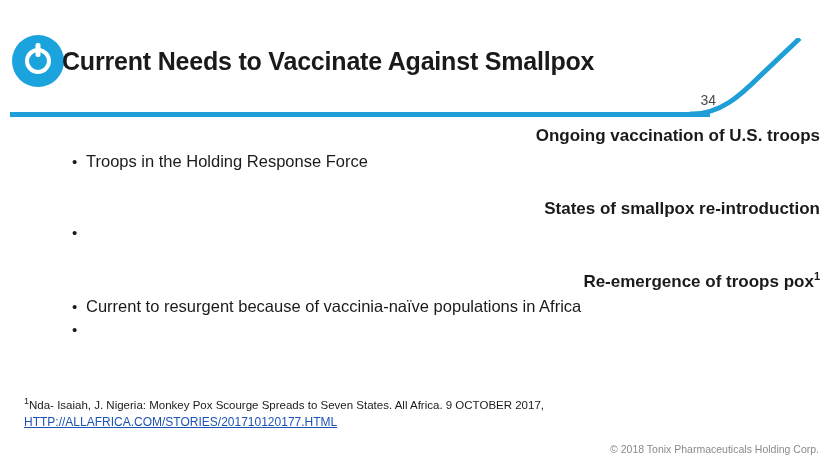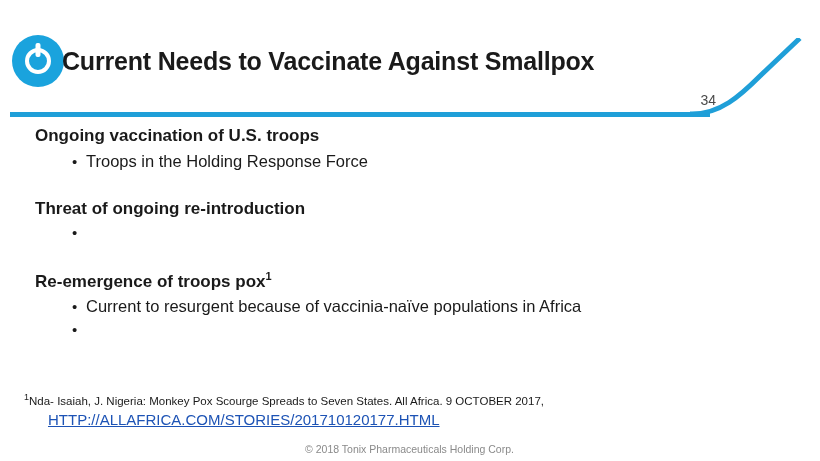--- a/index.html
+++ b/index.html
@@ -109,22 +109,23 @@
     width: 820px;
   }
 
   .block {
     margin-bottom: 14px;
   }
   .heading {
     font-size: 17px;
     font-weight: bold;
     color: #1a1a1a;
-    margin-left: 35px;
+    margin-left: 45px;
     line-height: 1.45;
+    text-align: right;
   }
   .sup {
     font-size: 11px;
     vertical-align: super;
     font-weight: bold;
   }
   .bullet {
     font-size: 16.5px;
     color: #1a1a1a;
     margin-left: 72px;
@@ -152,30 +153,29 @@
     line-height: 1.45;
   }
   .footnote .sup-note {
     font-size: 9px;
     vertical-align: super;
   }
   .footnote-link {
     display: block;
     color: #1d53b5;
     text-decoration: underline;
-    font-size: 15px;
-    margin-left: 24px;
+    font-size: 12px;
   }
 
   .copyright {
     position: absolute;
     bottom: 6px;
     left: 0;
     width: 819px;
-    text-align: center;
+    text-align: right;
     font-size: 10.5px;
     color: #8a8a8a;
   }
 </style>
 </head>
 <body>
 
 <div class="slide">
 
   <div class="header">
@@ -201,21 +201,21 @@
       <div class="heading"><span>Ongoing vaccination of U.S. troops</span></div>
       <div class="bullet">
         <span class="dot">•</span>
         <span>Troops in the Holding Response Force</span>
       </div>
     </div>
 
     <div class="spacer-sm"></div>
 
     <div class="block">
-      <div class="heading"><span>Threat of ongoing re-introduction</span></div>
+      <div class="heading"><span>States of smallpox re-introduction</span></div>
       <div class="bullet">
         <span class="dot">•</span>
       </div>
     </div>
 
     <div class="spacer-sm"></div>
 
     <div class="block">
       <div class="heading"><span>Re-emergence of troops pox</span><span class="sup">1</span></div>
       <div class="bullet">

